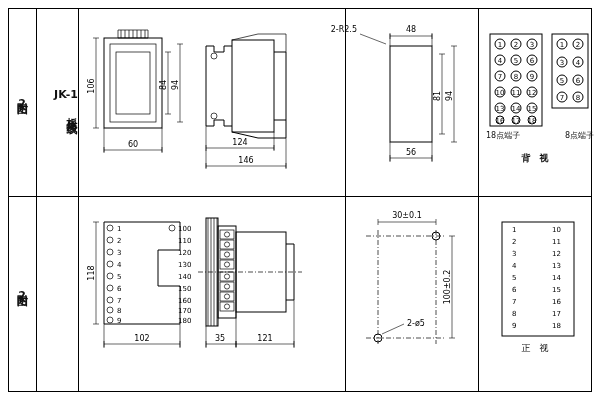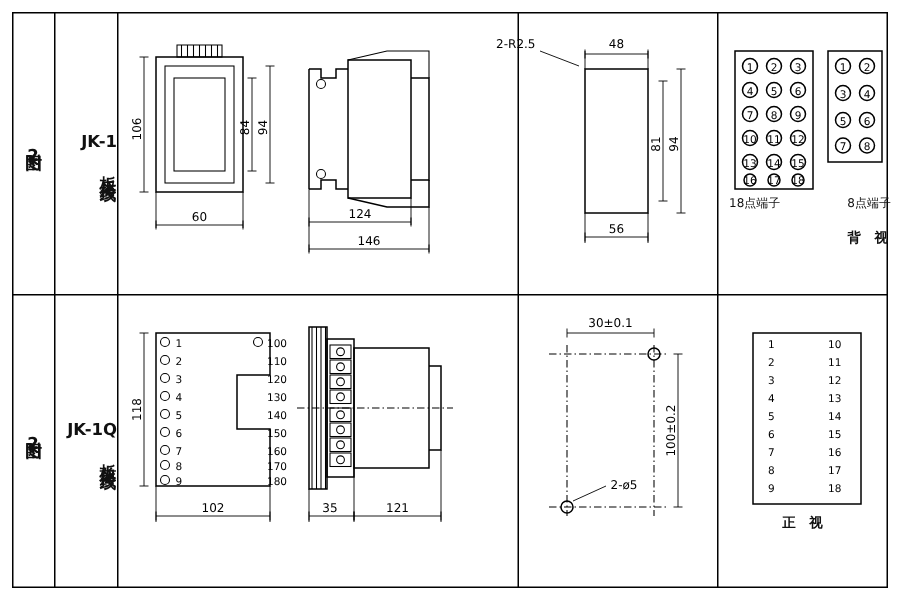--- a/index.html
+++ b/index.html
@@ -56,25 +56,20 @@
     <span class="vtext">附图2</span>
   </div>
   <div class="titleBlock" style="left:36px;top:8px;width:42px;height:188px;">
     <div>JK-1</div>
     <div style="height:6px"></div>
     <div class="vtext">板后接线</div>
   </div>
 
   <div class="cellLabel" style="left:8px;top:196px;width:28px;height:196px;">
     <span class="vtext">附图2</span>
-  </div>
-  <div class="titleBlock" style="left:36px;top:196px;width:42px;height:196px;">
-    <div>JK-1Q</div>
-    <div style="height:6px"></div>
-    <div class="vtext">板前接线</div>
   </div>
 
   <svg width="600" height="400">
 
     <g>
       <rect class="ln" x="104" y="38" width="58" height="90"></rect>
       <rect class="lnT" x="110" y="44" width="46" height="78"></rect>
       <rect class="lnT" x="116" y="52" width="34" height="62"></rect>
 
       <path class="lnT" d="M118,30 L148,30 L148,38 L118,38 Z"></path>
@@ -192,21 +187,21 @@
         <text class="numtxt" x="578" y="83" text-anchor="middle">6</text>
       <circle class="fillw" cx="562" cy="97" r="5"></circle>
         <text class="numtxt" x="562" y="100" text-anchor="middle">7</text>
       <circle class="fillw" cx="578" cy="97" r="5"></circle>
         <text class="numtxt" x="578" y="100" text-anchor="middle">8</text>
     </g>
   </svg>
 
   <div style="position:absolute;left:486px;top:130px;width:60px;text-align:left;font-size:8px;">18点端子</div>
   <div style="position:absolute;left:548px;top:130px;width:46px;text-align:right;font-size:8px;">8点端子</div>
-  <div style="position:absolute;left:478px;top:152px;width:114px;text-align:right;font-size:9px;font-weight:bold;">背　视</div>
+  <div style="position:absolute;left:478px;top:152px;width:114px;text-align:center;font-size:9px;font-weight:bold;">背　视</div>
 
   <svg width="600" height="400">
 
     <g>
       <path class="ln" d="M104,222 L180,222 L180,250 L158,250 L158,286 L180,286 L180,324 L104,324 Z"></path>
       <path class="dim" d="M96,222 L96,324 M93,222 L99,222 M93,324 L99,324"></path>
       <text class="dimtxt" x="94" y="273" transform="rotate(-90 94 273)" text-anchor="middle">118</text>
 
       <circle class="lnT" cx="110" cy="228" r="3"></circle>
         <text class="numtxt" x="117" y="231">1</text>
@@ -312,15 +307,15 @@
       <text class="numtxt" x="552" y="256">12</text>
       <text class="numtxt" x="552" y="268">13</text>
       <text class="numtxt" x="552" y="280">14</text>
       <text class="numtxt" x="552" y="292">15</text>
       <text class="numtxt" x="552" y="304">16</text>
       <text class="numtxt" x="552" y="316">17</text>
       <text class="numtxt" x="552" y="328">18</text>
     </g>
   </svg>
 
-  <div style="position:absolute;left:478px;top:342px;width:114px;text-align:center;font-size:9px;font-weight:bold;">正　视</div>
+  <div style="position:absolute;left:478px;top:342px;width:114px;text-align:center;font-size:9px;font-weight:normal;">正　视</div>
 
 </div>
 
 </body></html>

